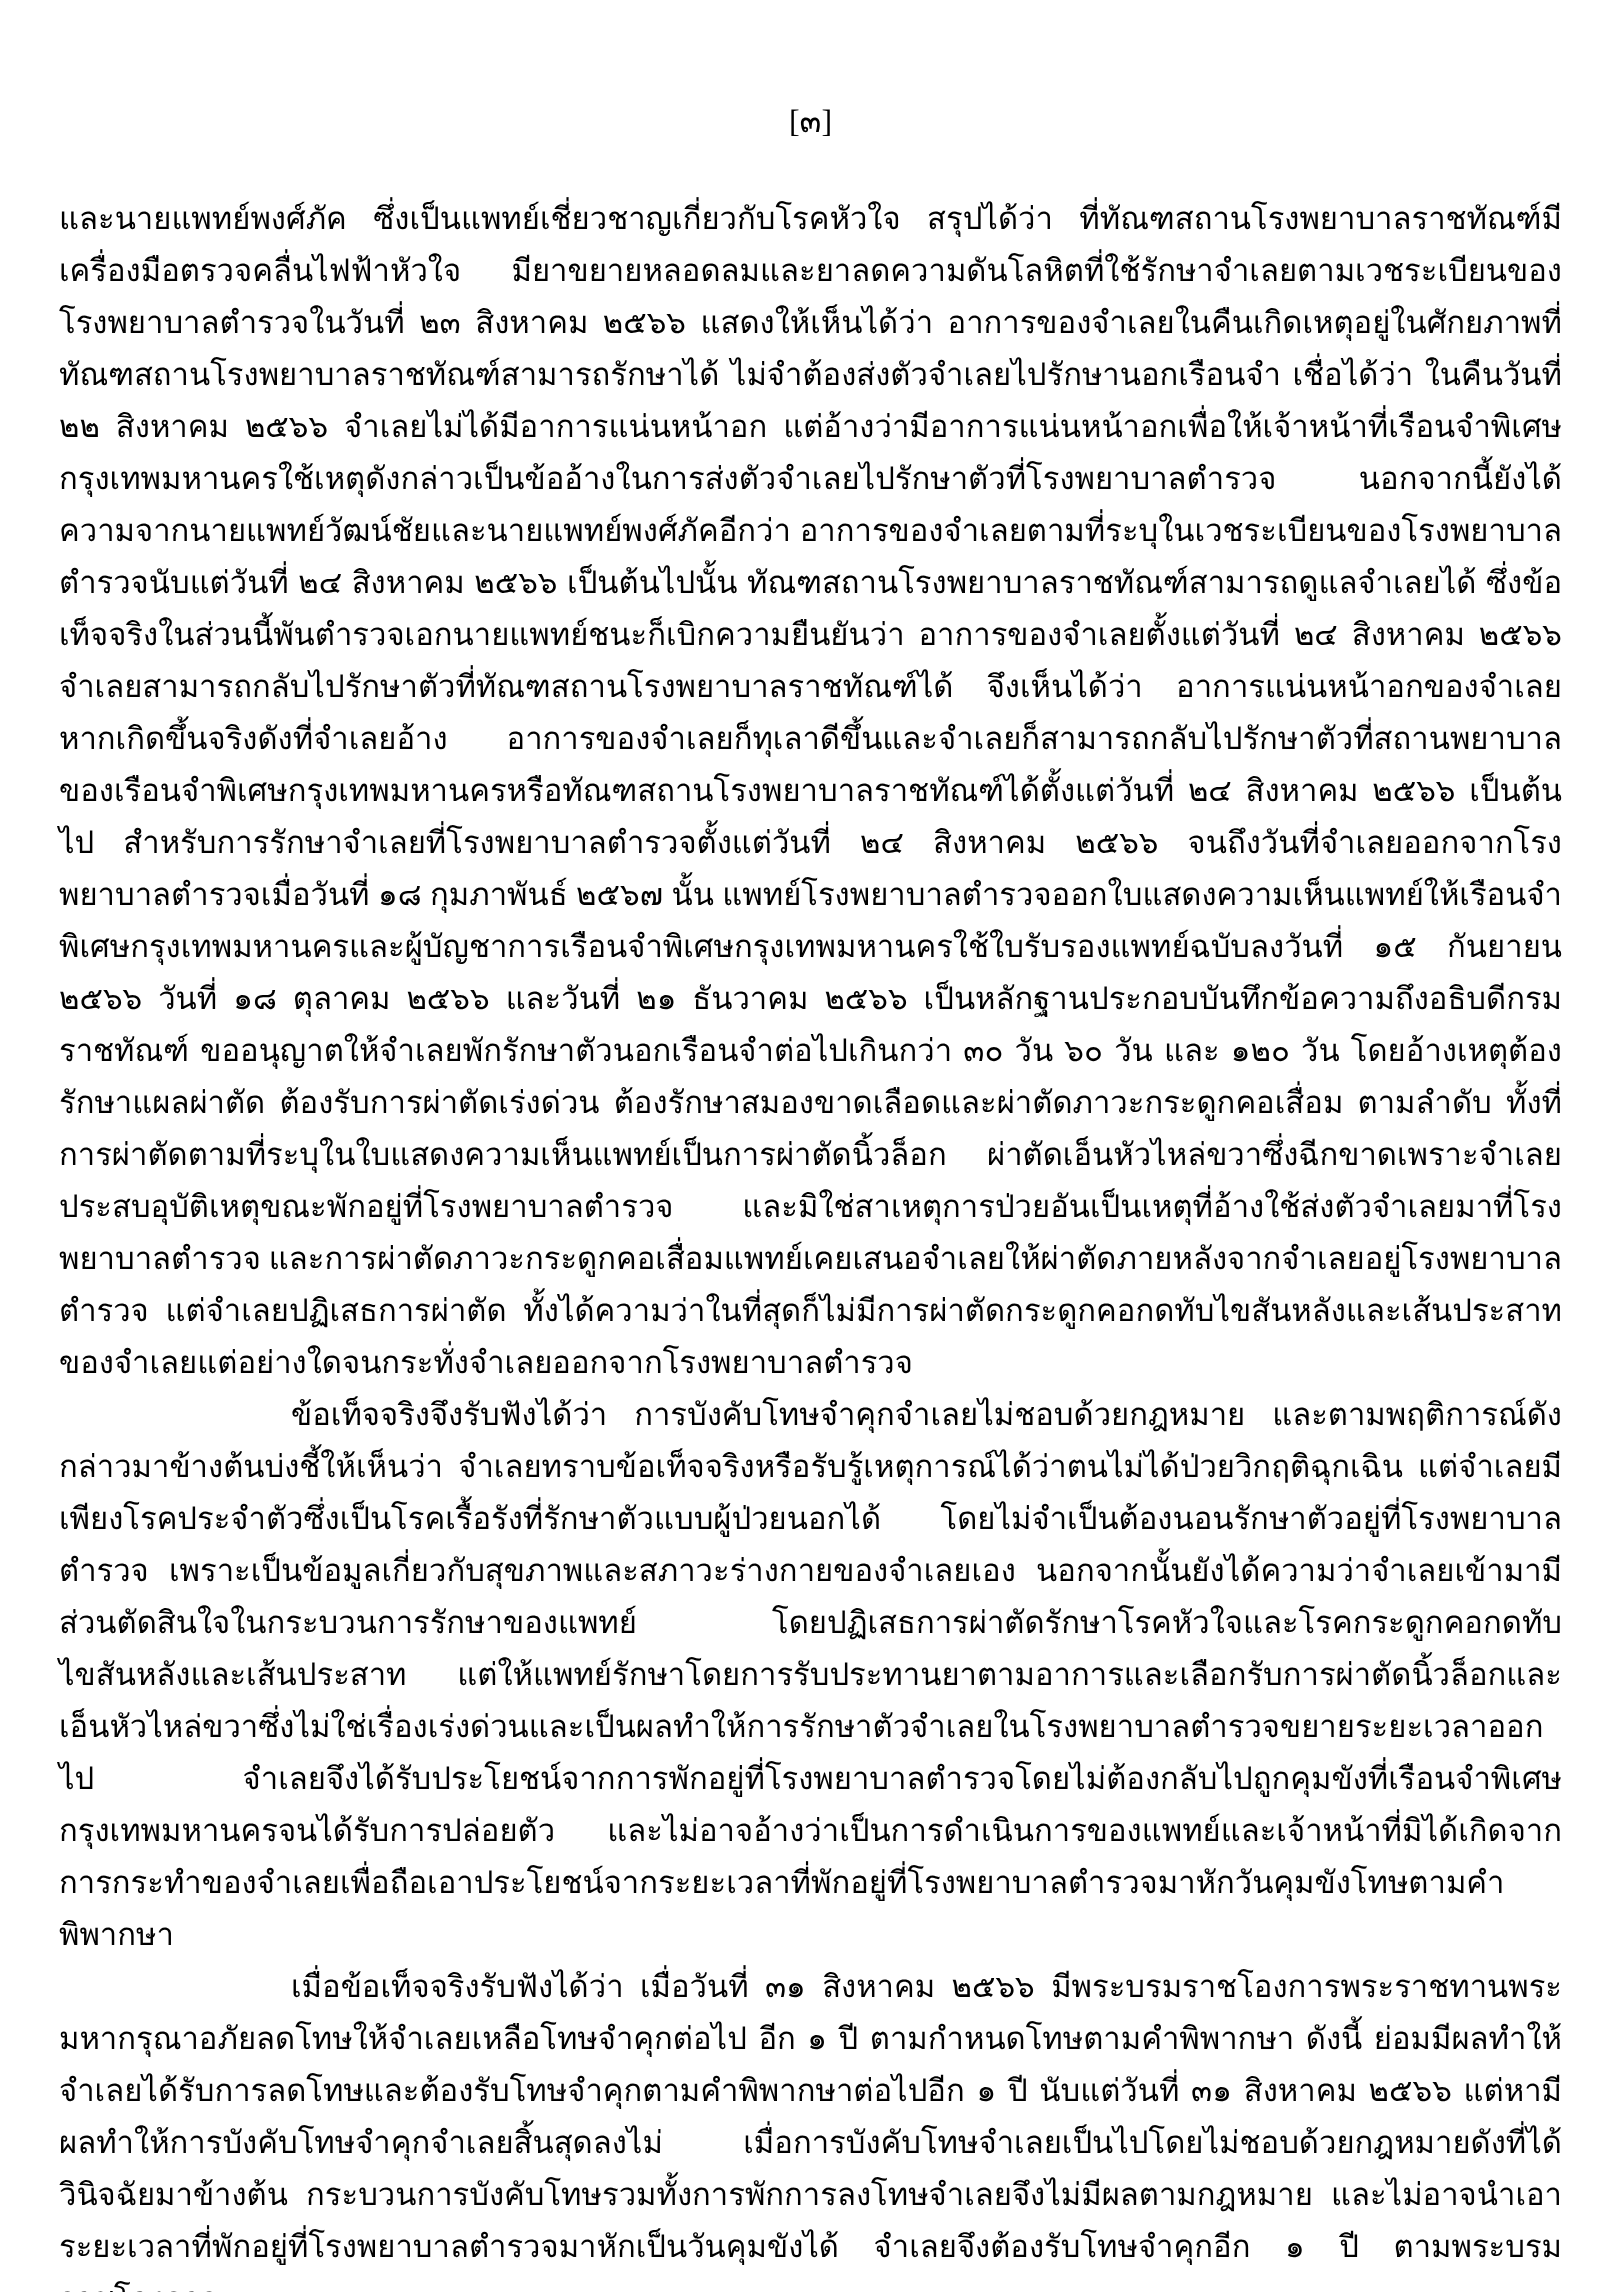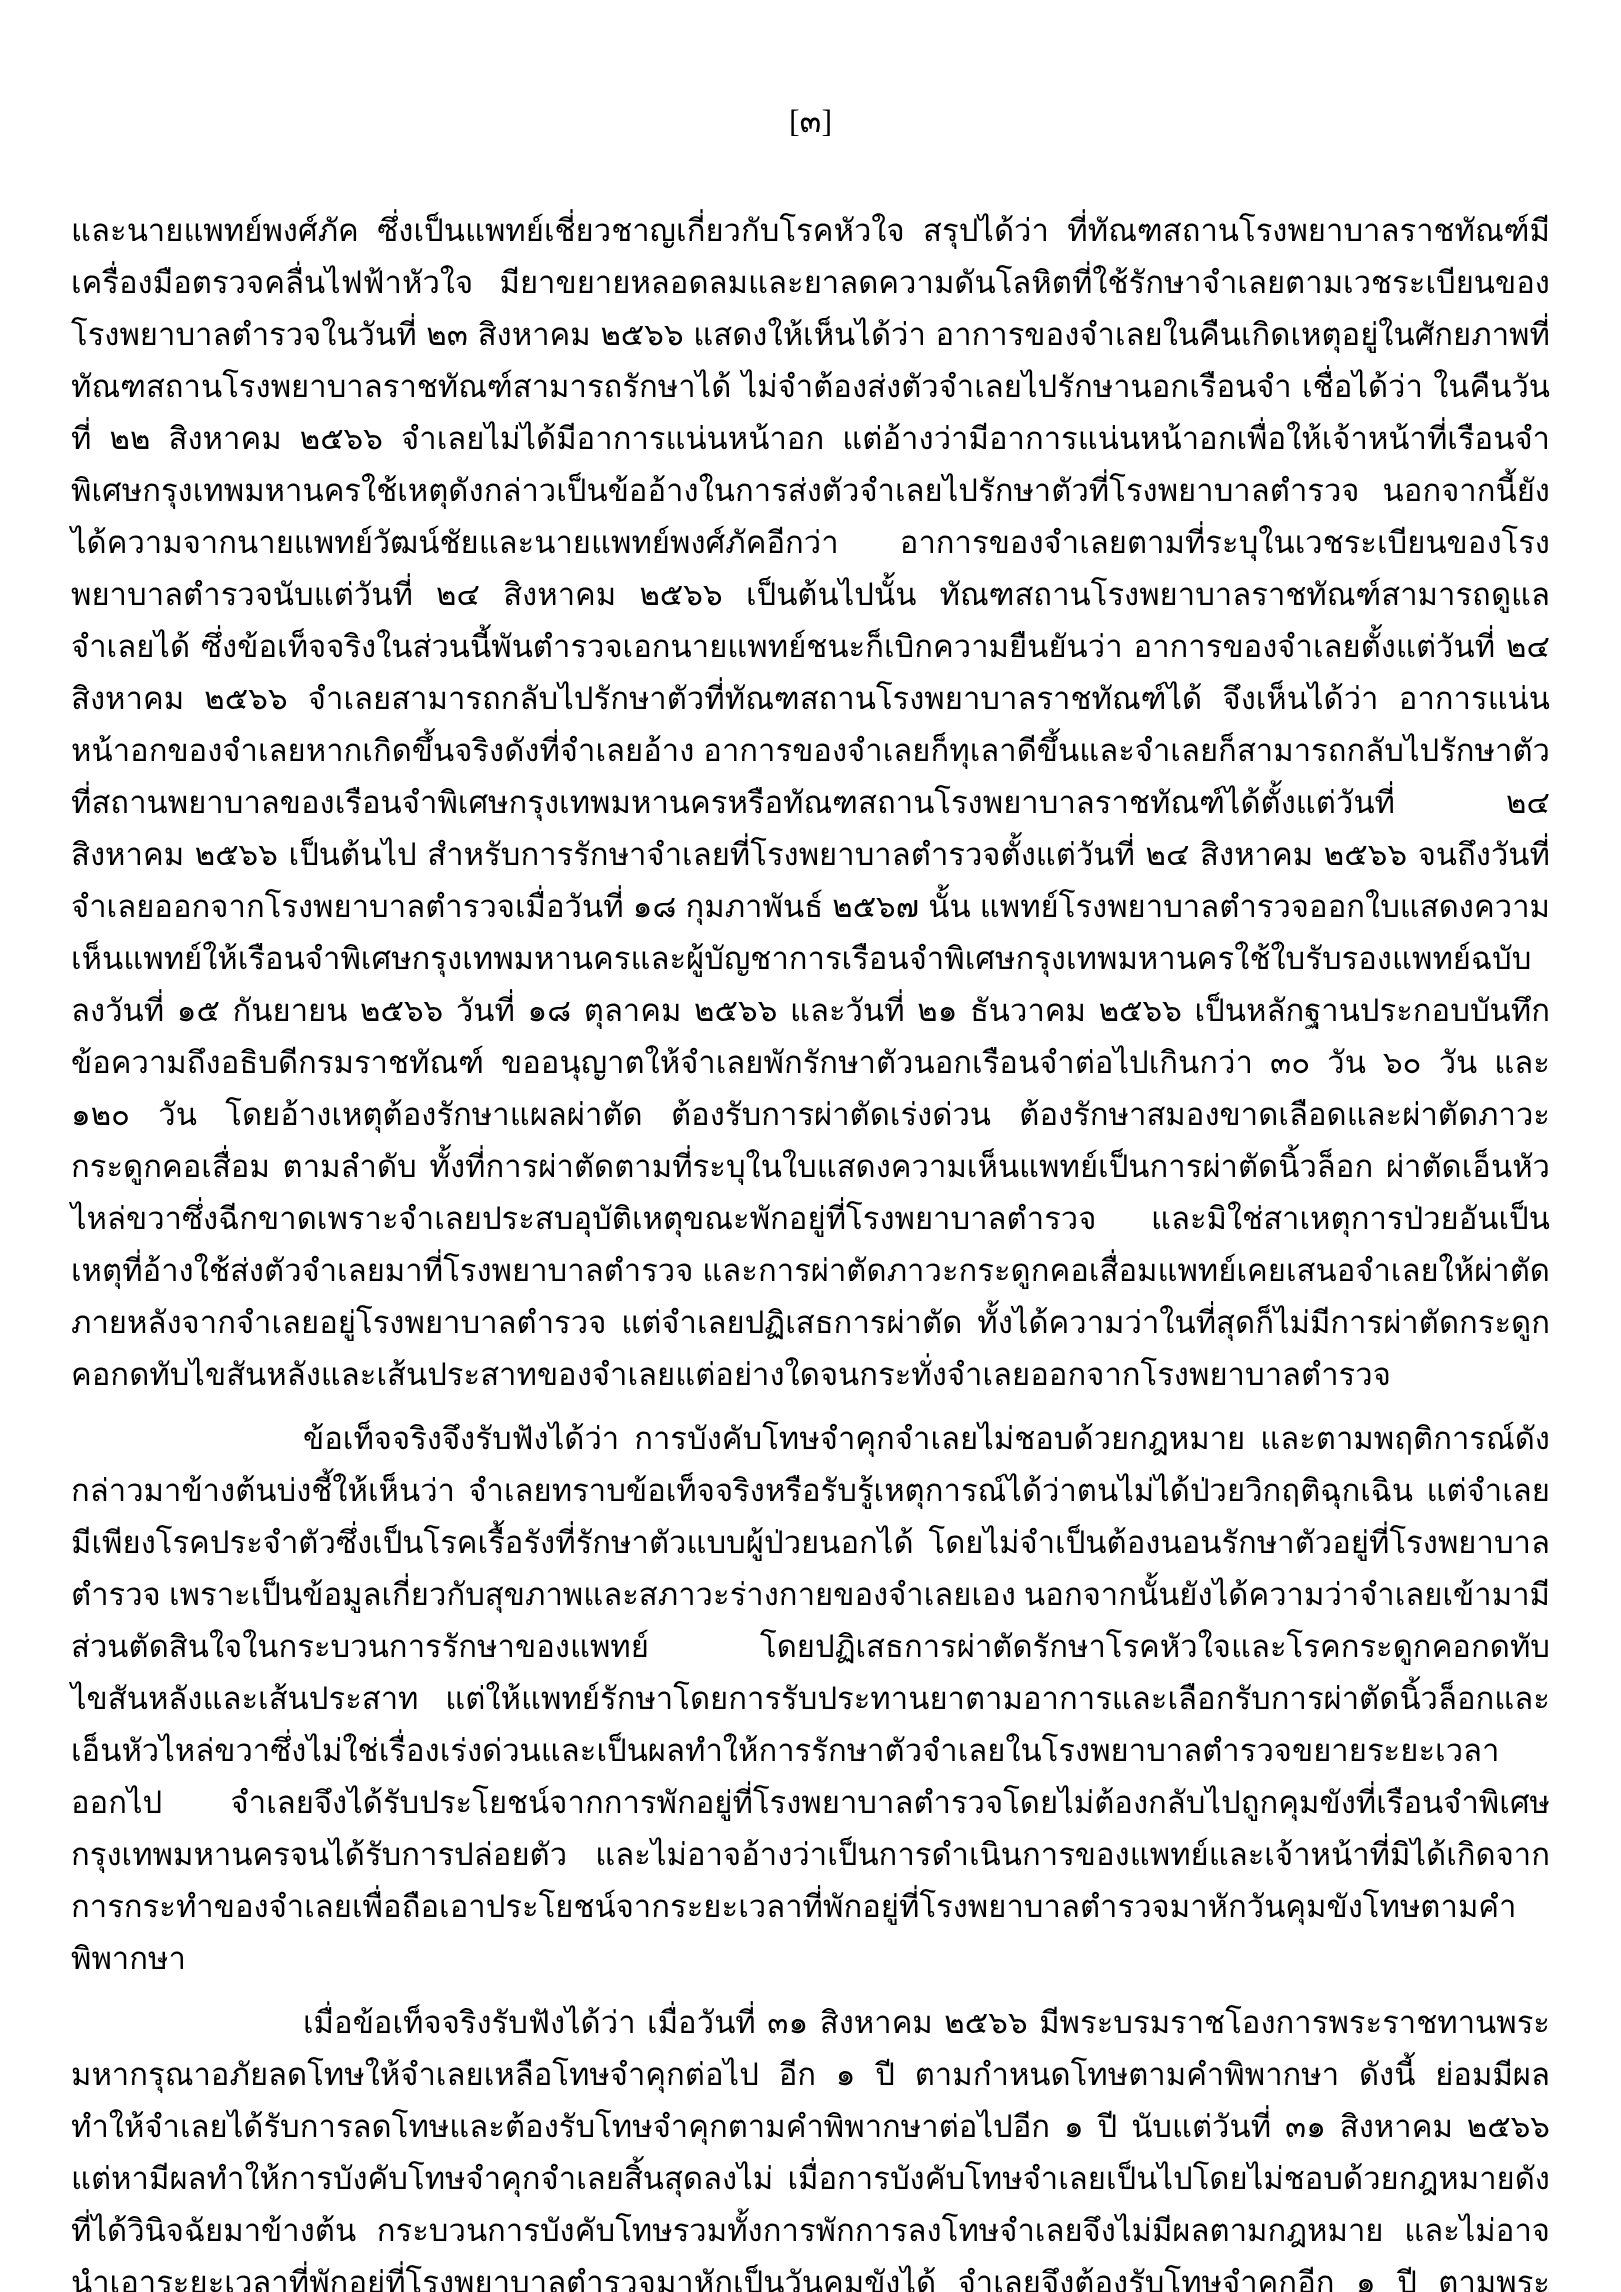--- a/index.html
+++ b/index.html
@@ -30,21 +30,21 @@
     position: absolute;
     top: 193px;
     left: 59px;
     width: 1503px;
     font-size: 31px;
     line-height: 52px;
     text-align: justify;
     color: #000000;
   }
   .doc-body p {
-    margin: 12px;
+    margin: 0;
     padding: 0;
   }
   .doc-body p.indented {
     text-indent: 232px;
   }
 </style>
 </head>
 <body>
 
 <div class="page">

